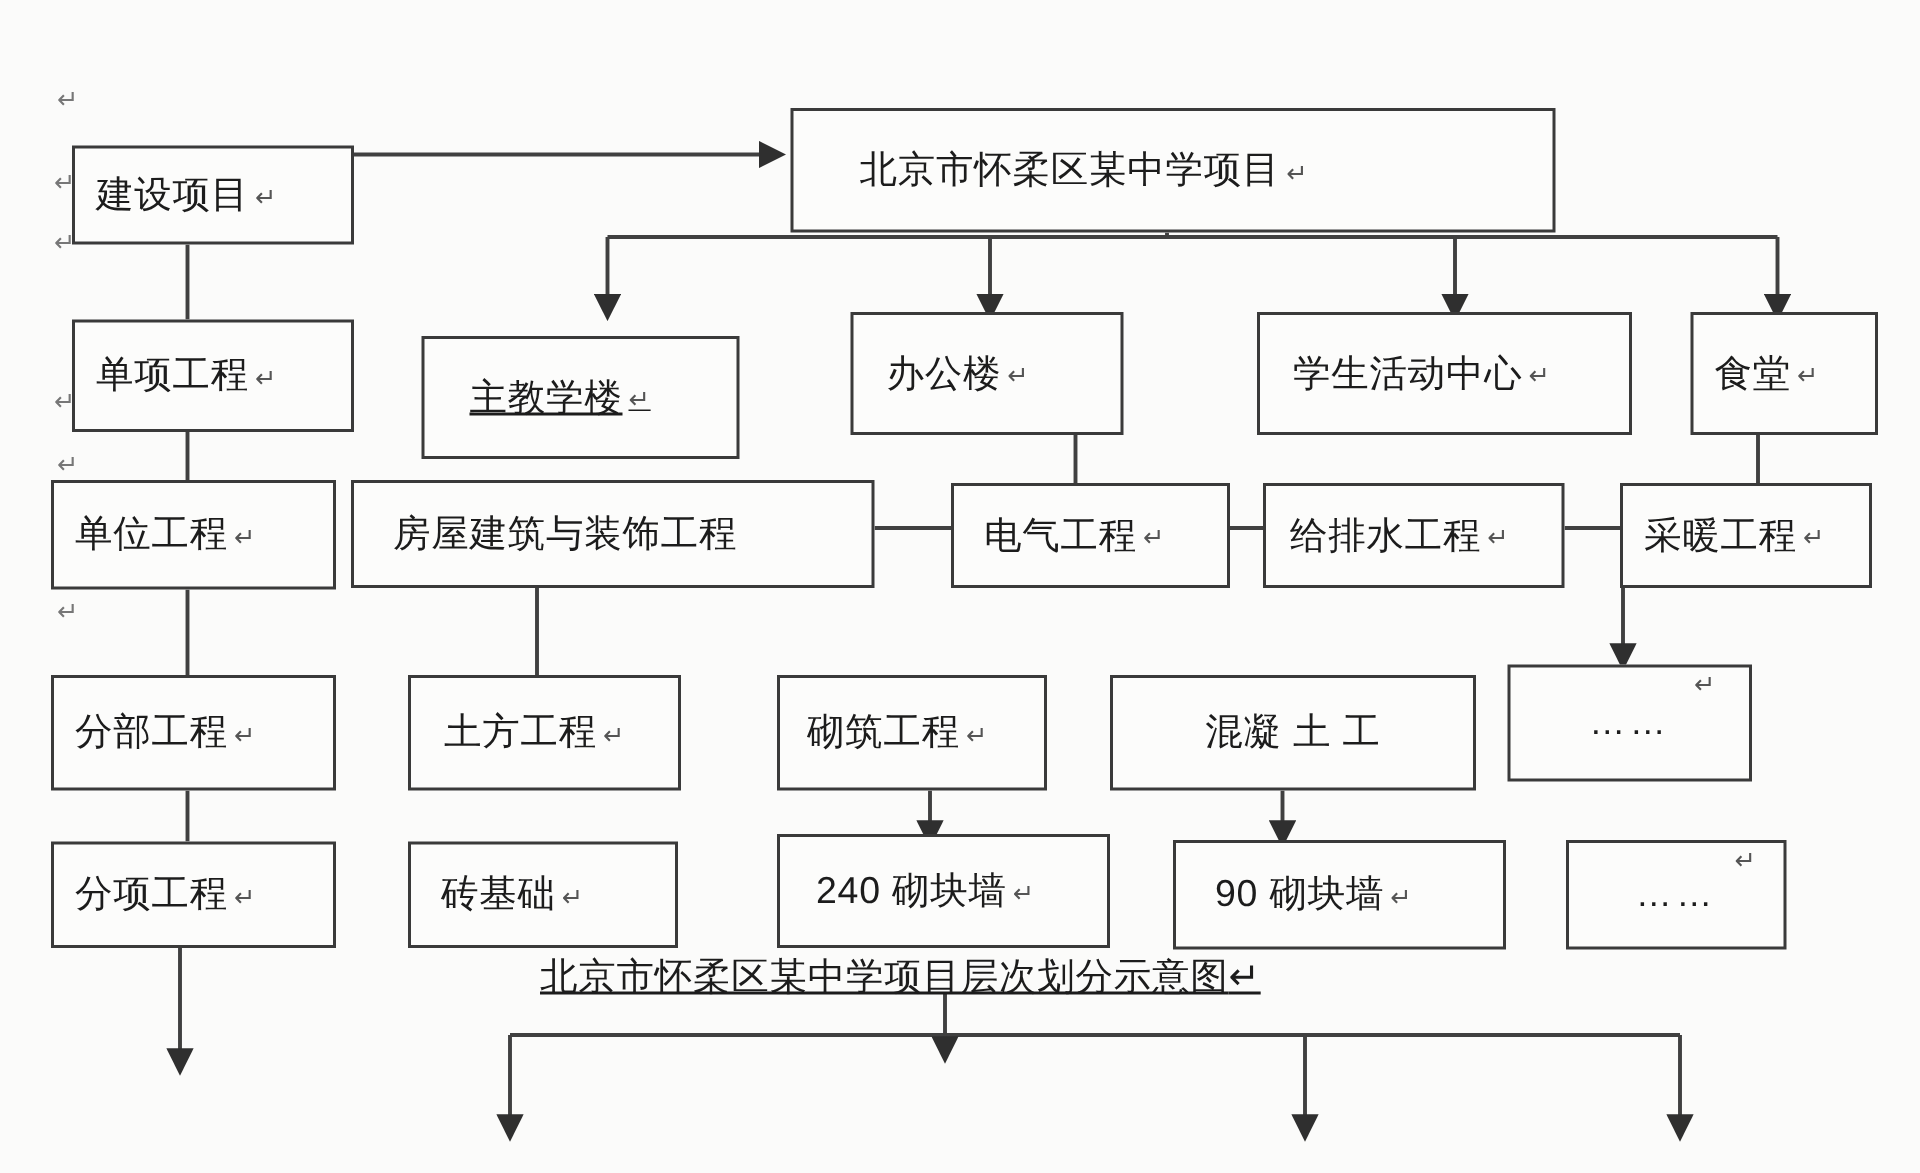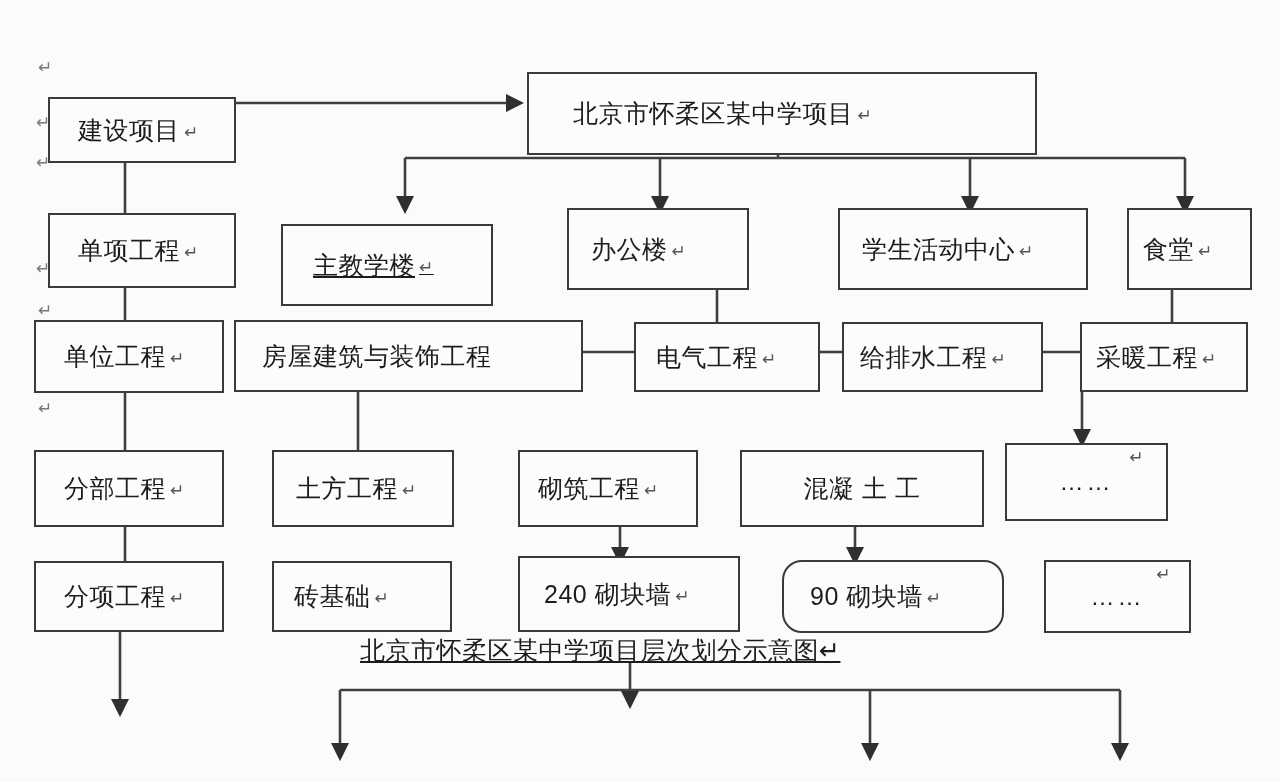--- a/index.html
+++ b/index.html
@@ -31,21 +31,21 @@
     display: flex;
     align-items: center;
     justify-content: flex-start;
     color: #1c1c1c;
     letter-spacing: 0.5px;
     white-space: nowrap;
     z-index: 3;
   }
   .node .txt {
     display: inline-block;
-    padding-left: 28px;
+    padding-left: 14px;
     font-size: 25px;
     line-height: 1;
   }
   .node.center .txt {
     width: 100%;
     padding-left: 0;
     text-align: center;
   }
   .node .pilcrow {
     font-size: 17px;
@@ -226,21 +226,21 @@
   <div class="node" style="left:272px; top:561px; width:180px; height:71px;">
     <span class="txt" style="padding-left:20px;">砖基础</span>
     <span class="pilcrow">↵</span>
   </div>
 
   <div class="node" style="left:518px; top:556px; width:222px; height:76px;">
     <span class="txt" style="padding-left:24px;">240 砌块墙</span>
     <span class="pilcrow">↵</span>
   </div>
 
-  <div class="node" style="left:782px; top:560px; width:222px; height:73px;border-radius:20px;">
+  <div class="node" style="left:782px; top:560px; width:222px; height:73px;">
     <span class="txt" style="padding-left:26px;">90 砌块墙</span>
     <span class="pilcrow">↵</span>
   </div>
 
   <div class="node center dots" style="left:1044px; top:560px; width:147px; height:73px;">
     <span class="txt">……</span>
     <span class="pilcrow" style="position:absolute; right:18px;">↵</span>
   </div>
 
   <div class="caption" style="left:360px; top:634px;text-decoration:underline;">

